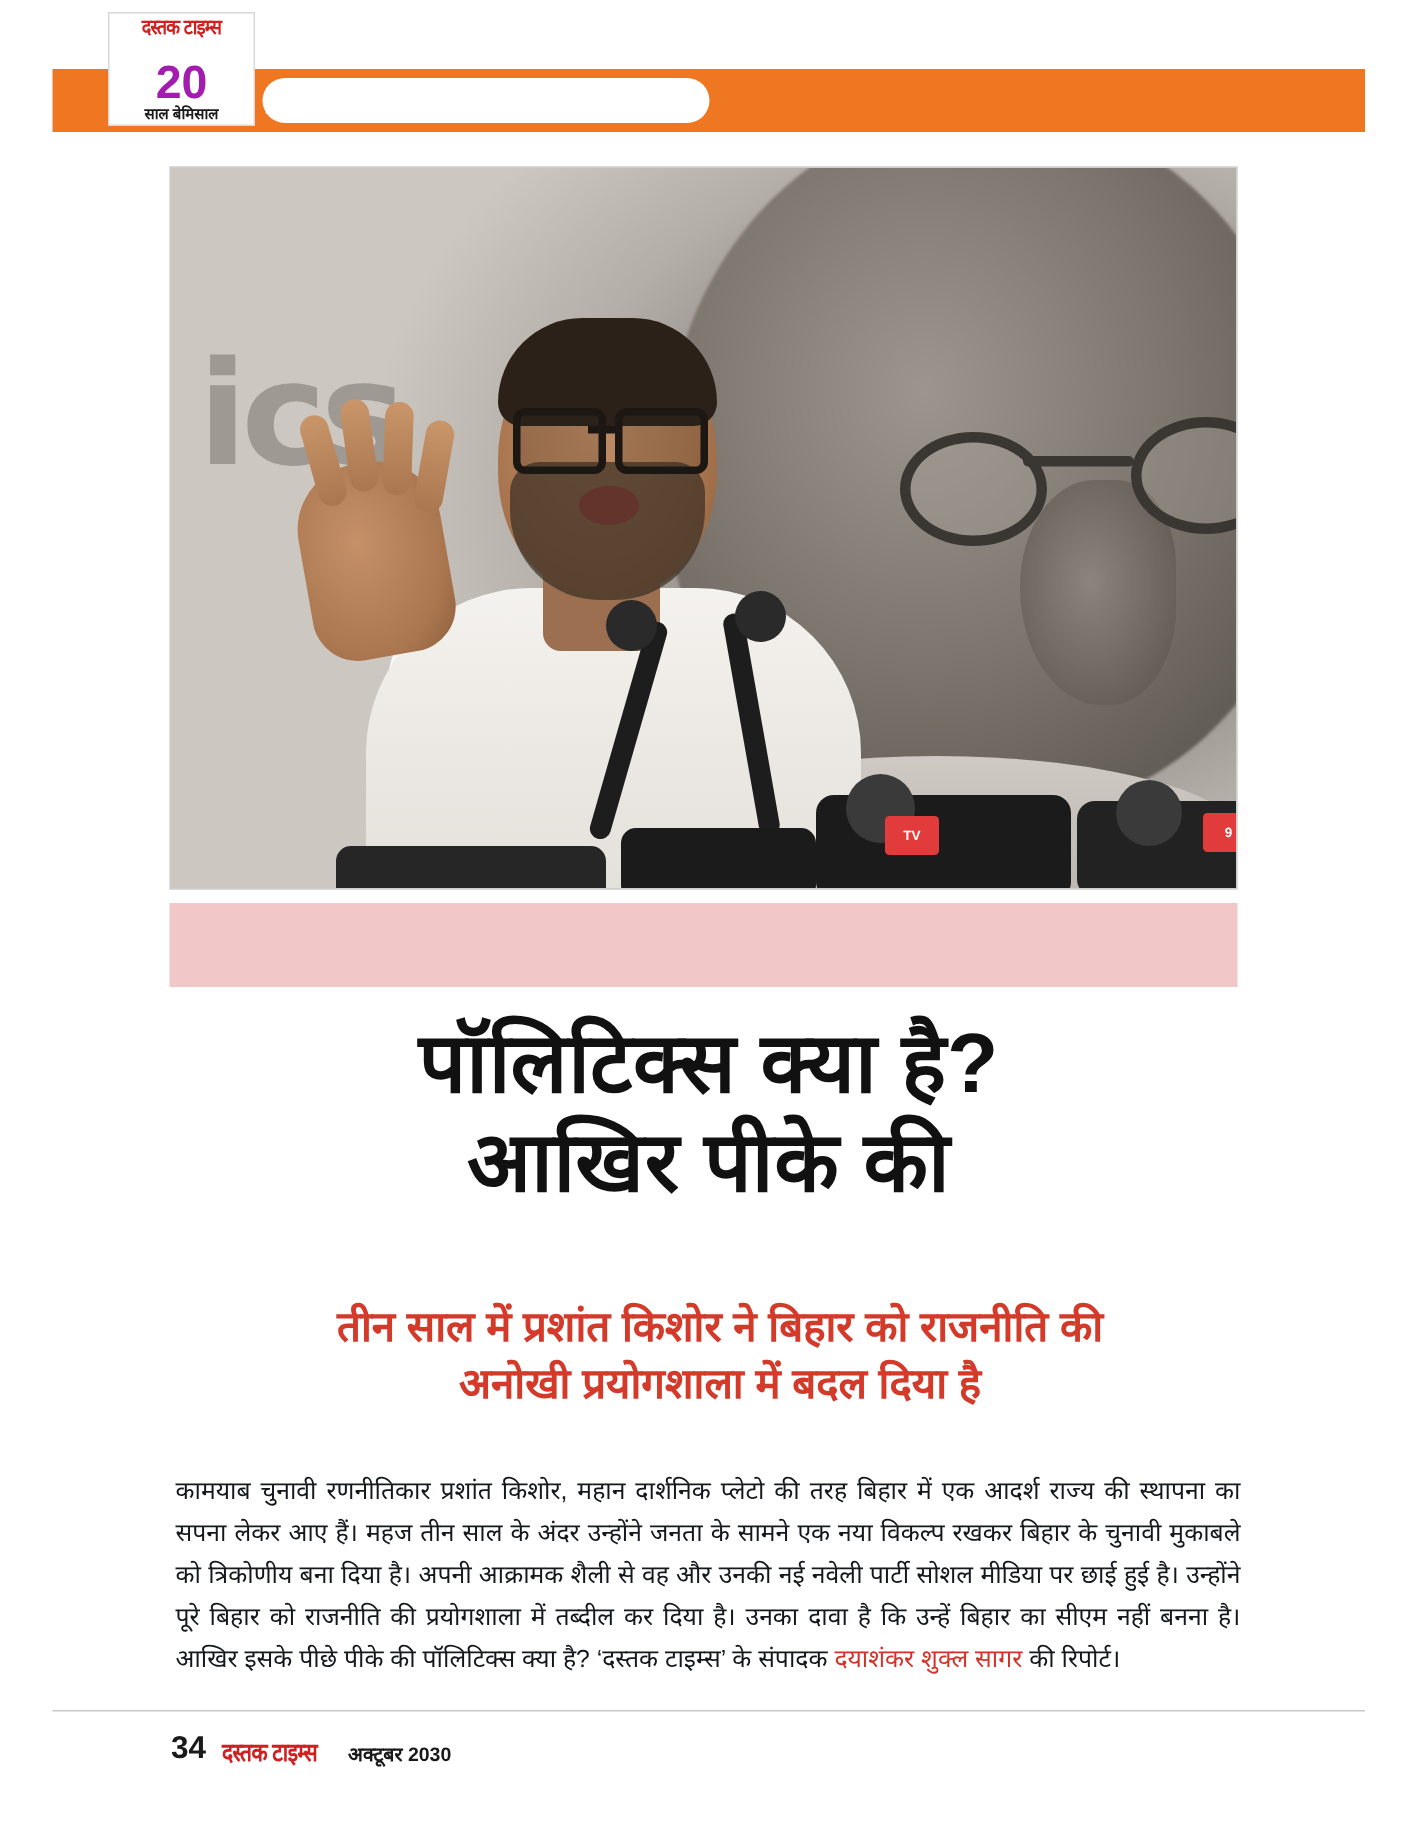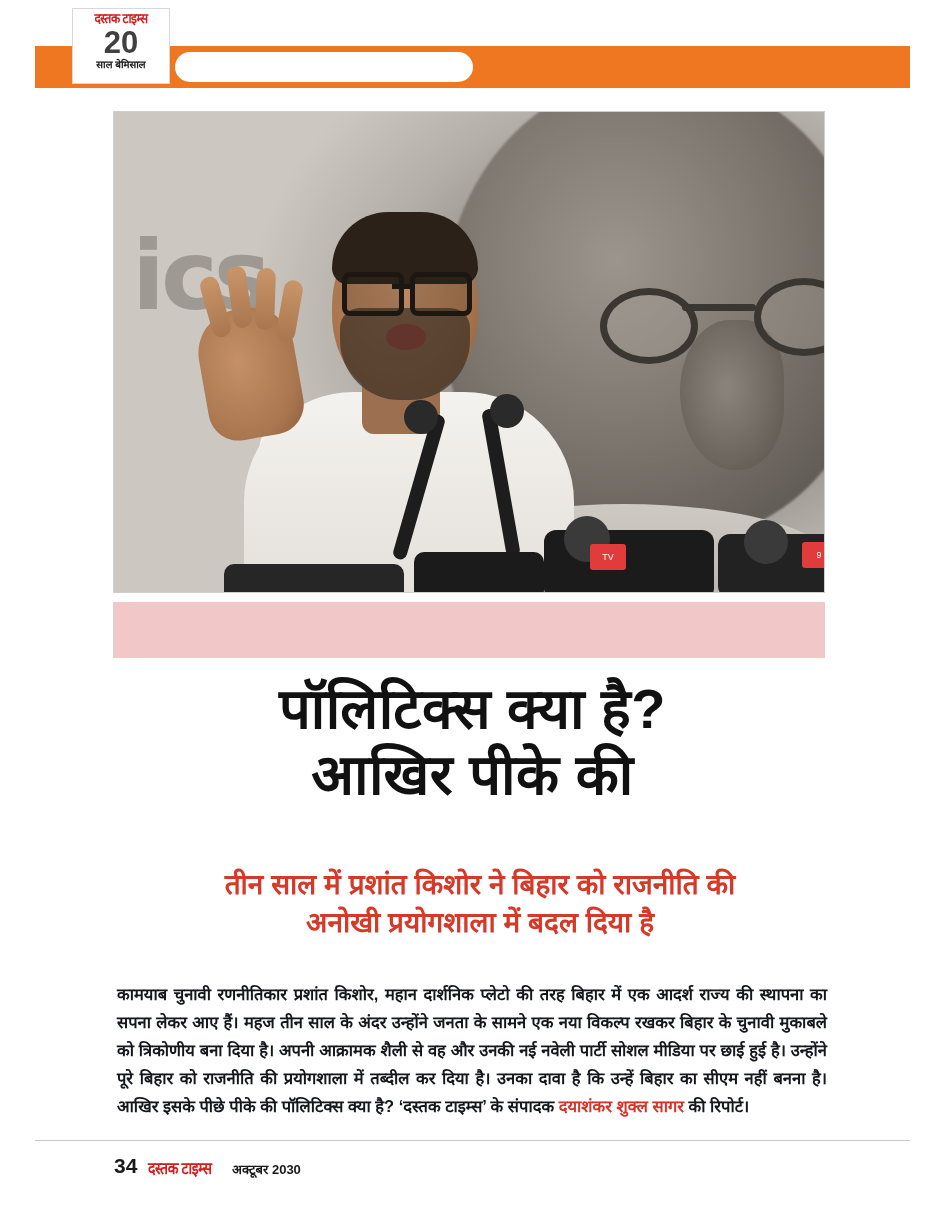--- a/index.html
+++ b/index.html
@@ -66,23 +66,23 @@
     font-size: 12px;
     font-weight: bold;
     color: #d22020;
     letter-spacing: -0.5px;
     line-height: 13px;
     transform: scaleY(1.15);
   }
   .logo-num {
     font-size: 31px;
     font-weight: bold;
-    color: #404040;
+    color: #a21caf;
     line-height: 32px;
-    margin-top: 2px;
+    margin-top: 14px;
   }
   .logo-sub {
     font-size: 10px;
     font-weight: bold;
     color: #1a1a1a;
     line-height: 11px;
   }
 
   
   .photo-frame {
@@ -305,21 +305,21 @@
     border-radius: 50%;
     background: #2a2a2a;
   }
   .mic-logo {
     position: absolute;
     border-radius: 3px;
     font-size: 9px;
     color: #fff;
     text-align: center;
     line-height: 16px;
-    font-weight: normal;
+    font-weight: bold;
   }
 
   
   .kicker {
     position: absolute;
     left: 113px;
     top: 602px;
     width: 712px;
     height: 56px;
     background: #f2c7c7;
@@ -366,21 +366,21 @@
   
   .body-copy {
     position: absolute;
     left: 117px;
     top: 963px;
     width: 710px;
     font-size: 16.5px;
     line-height: 28px;
     color: #14181d;
     text-align: justify;
-    font-weight: bold;
+    font-weight: normal;
   }
   .body-copy .credit {
     color: #d3342a;
   }
 
   
   .rule {
     position: absolute;
     left: 35px;
     top: 1140px;

